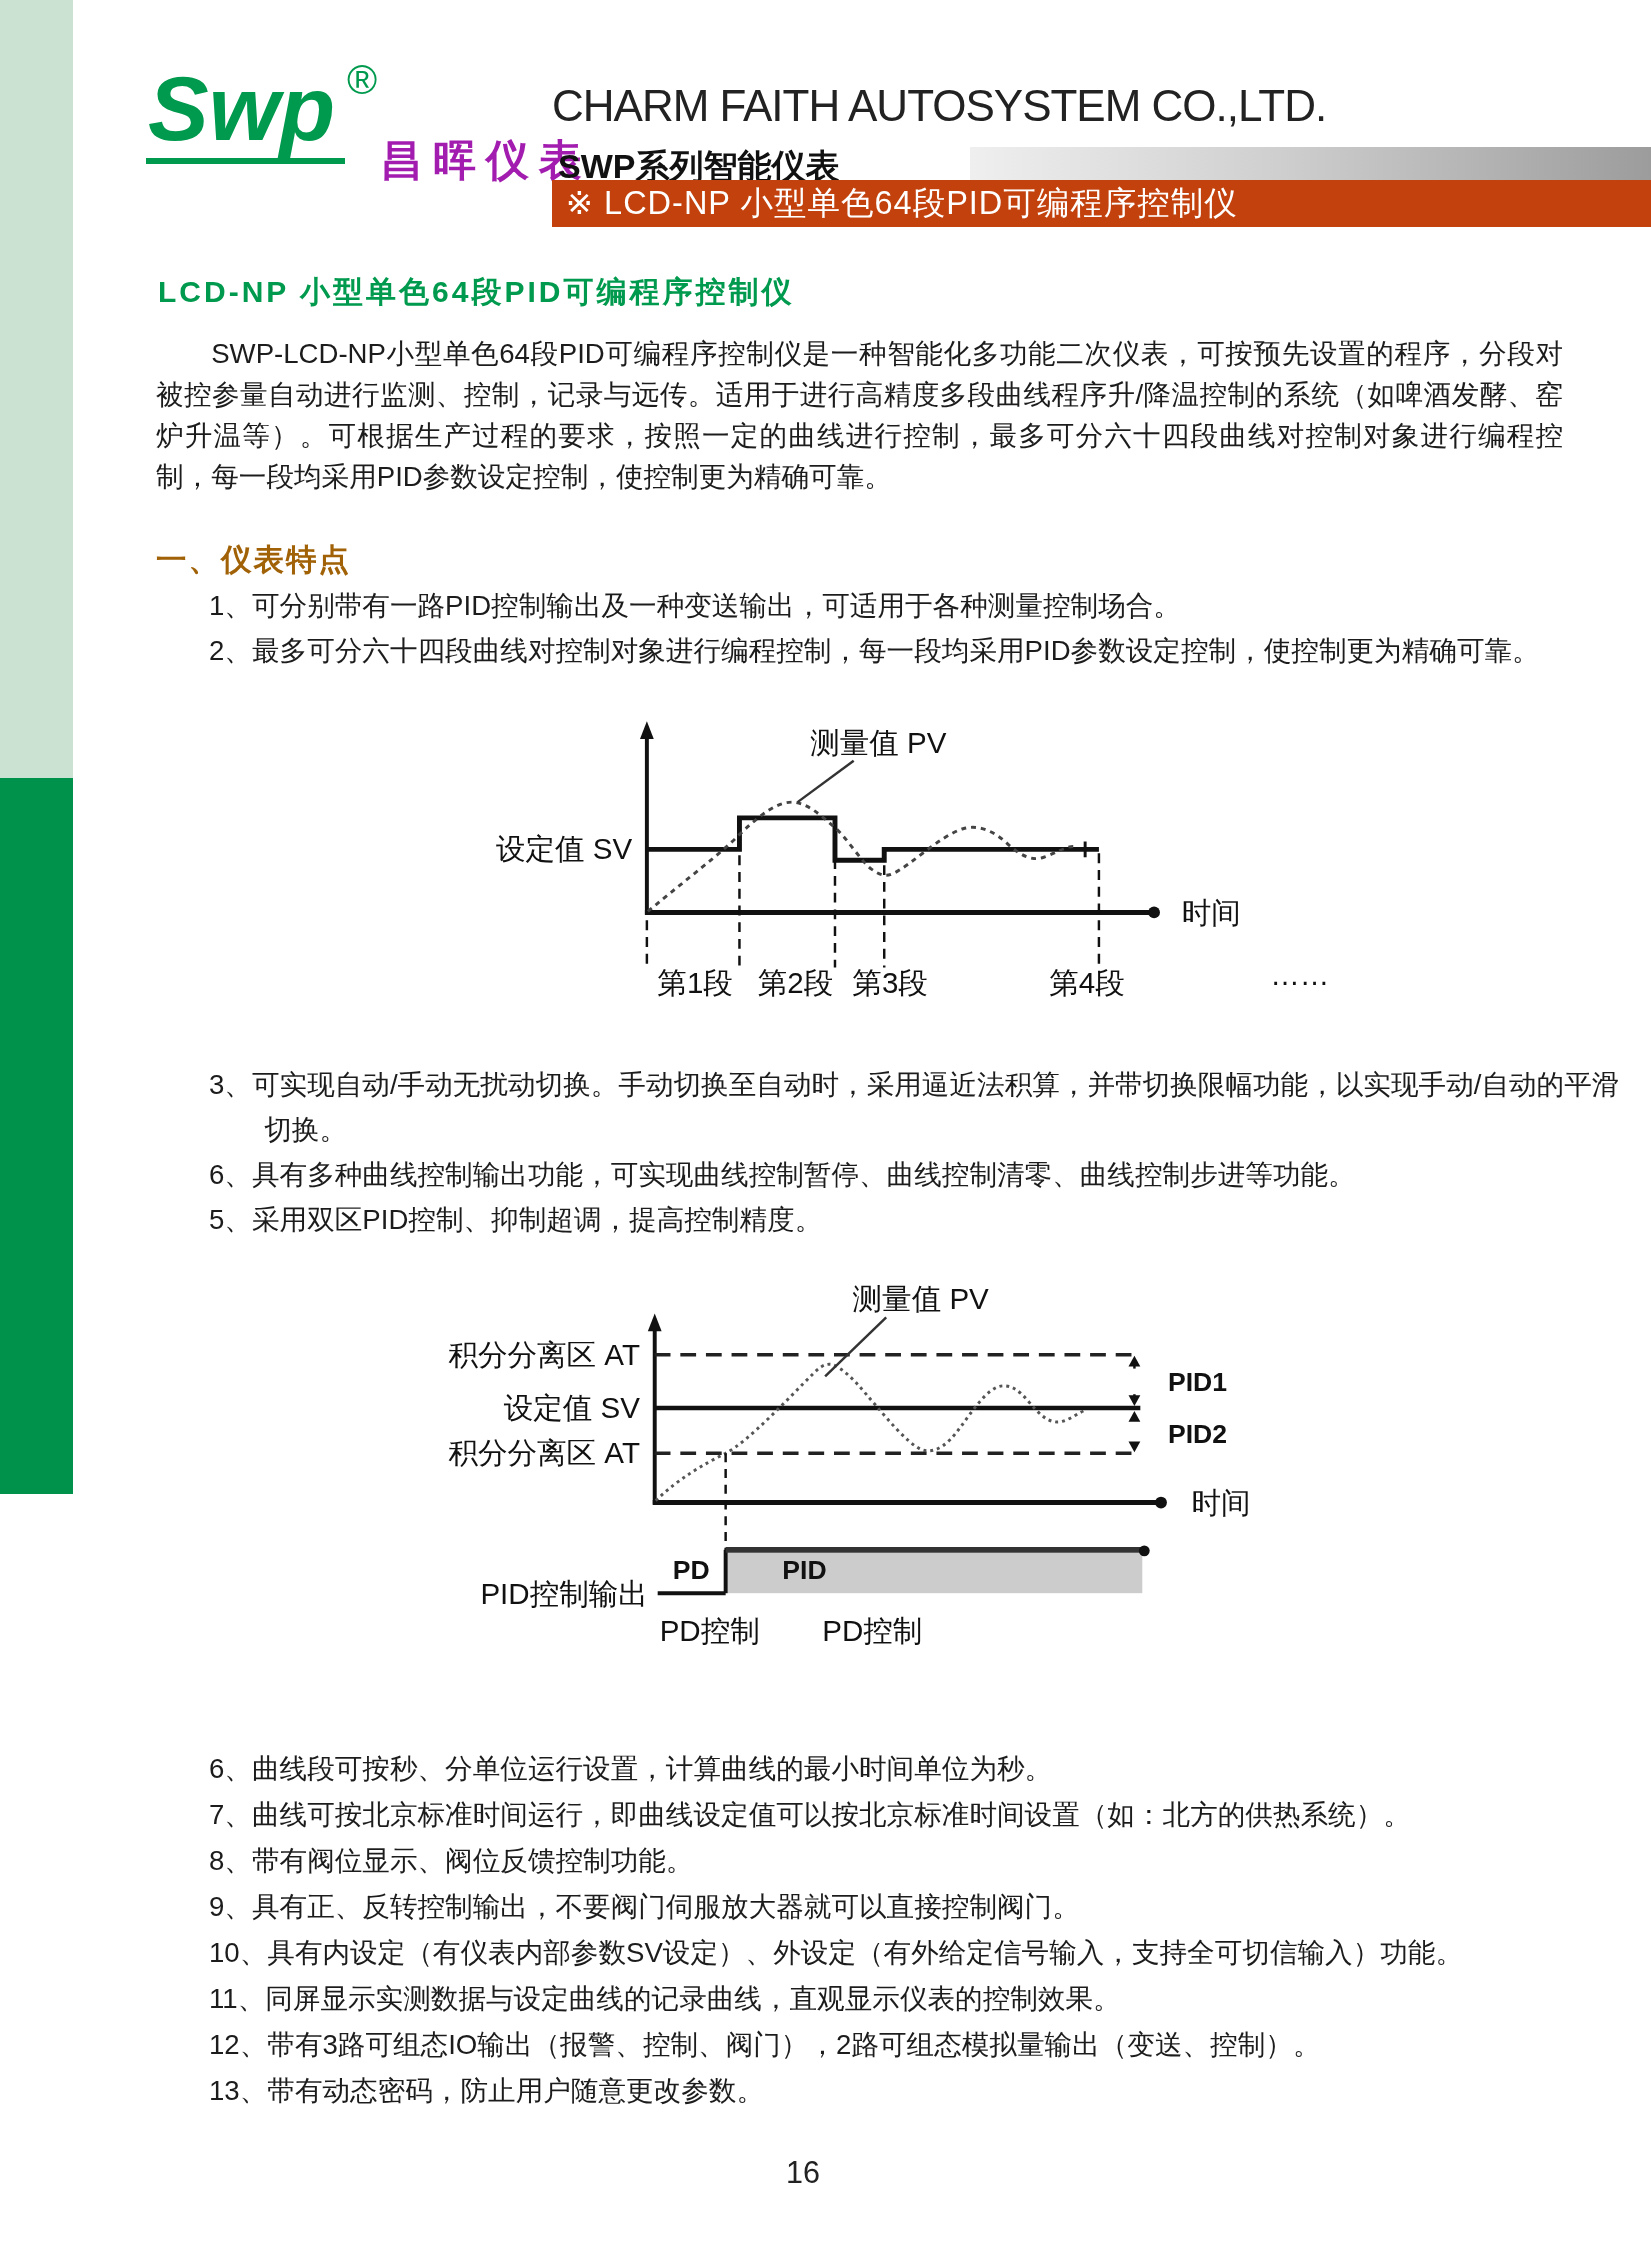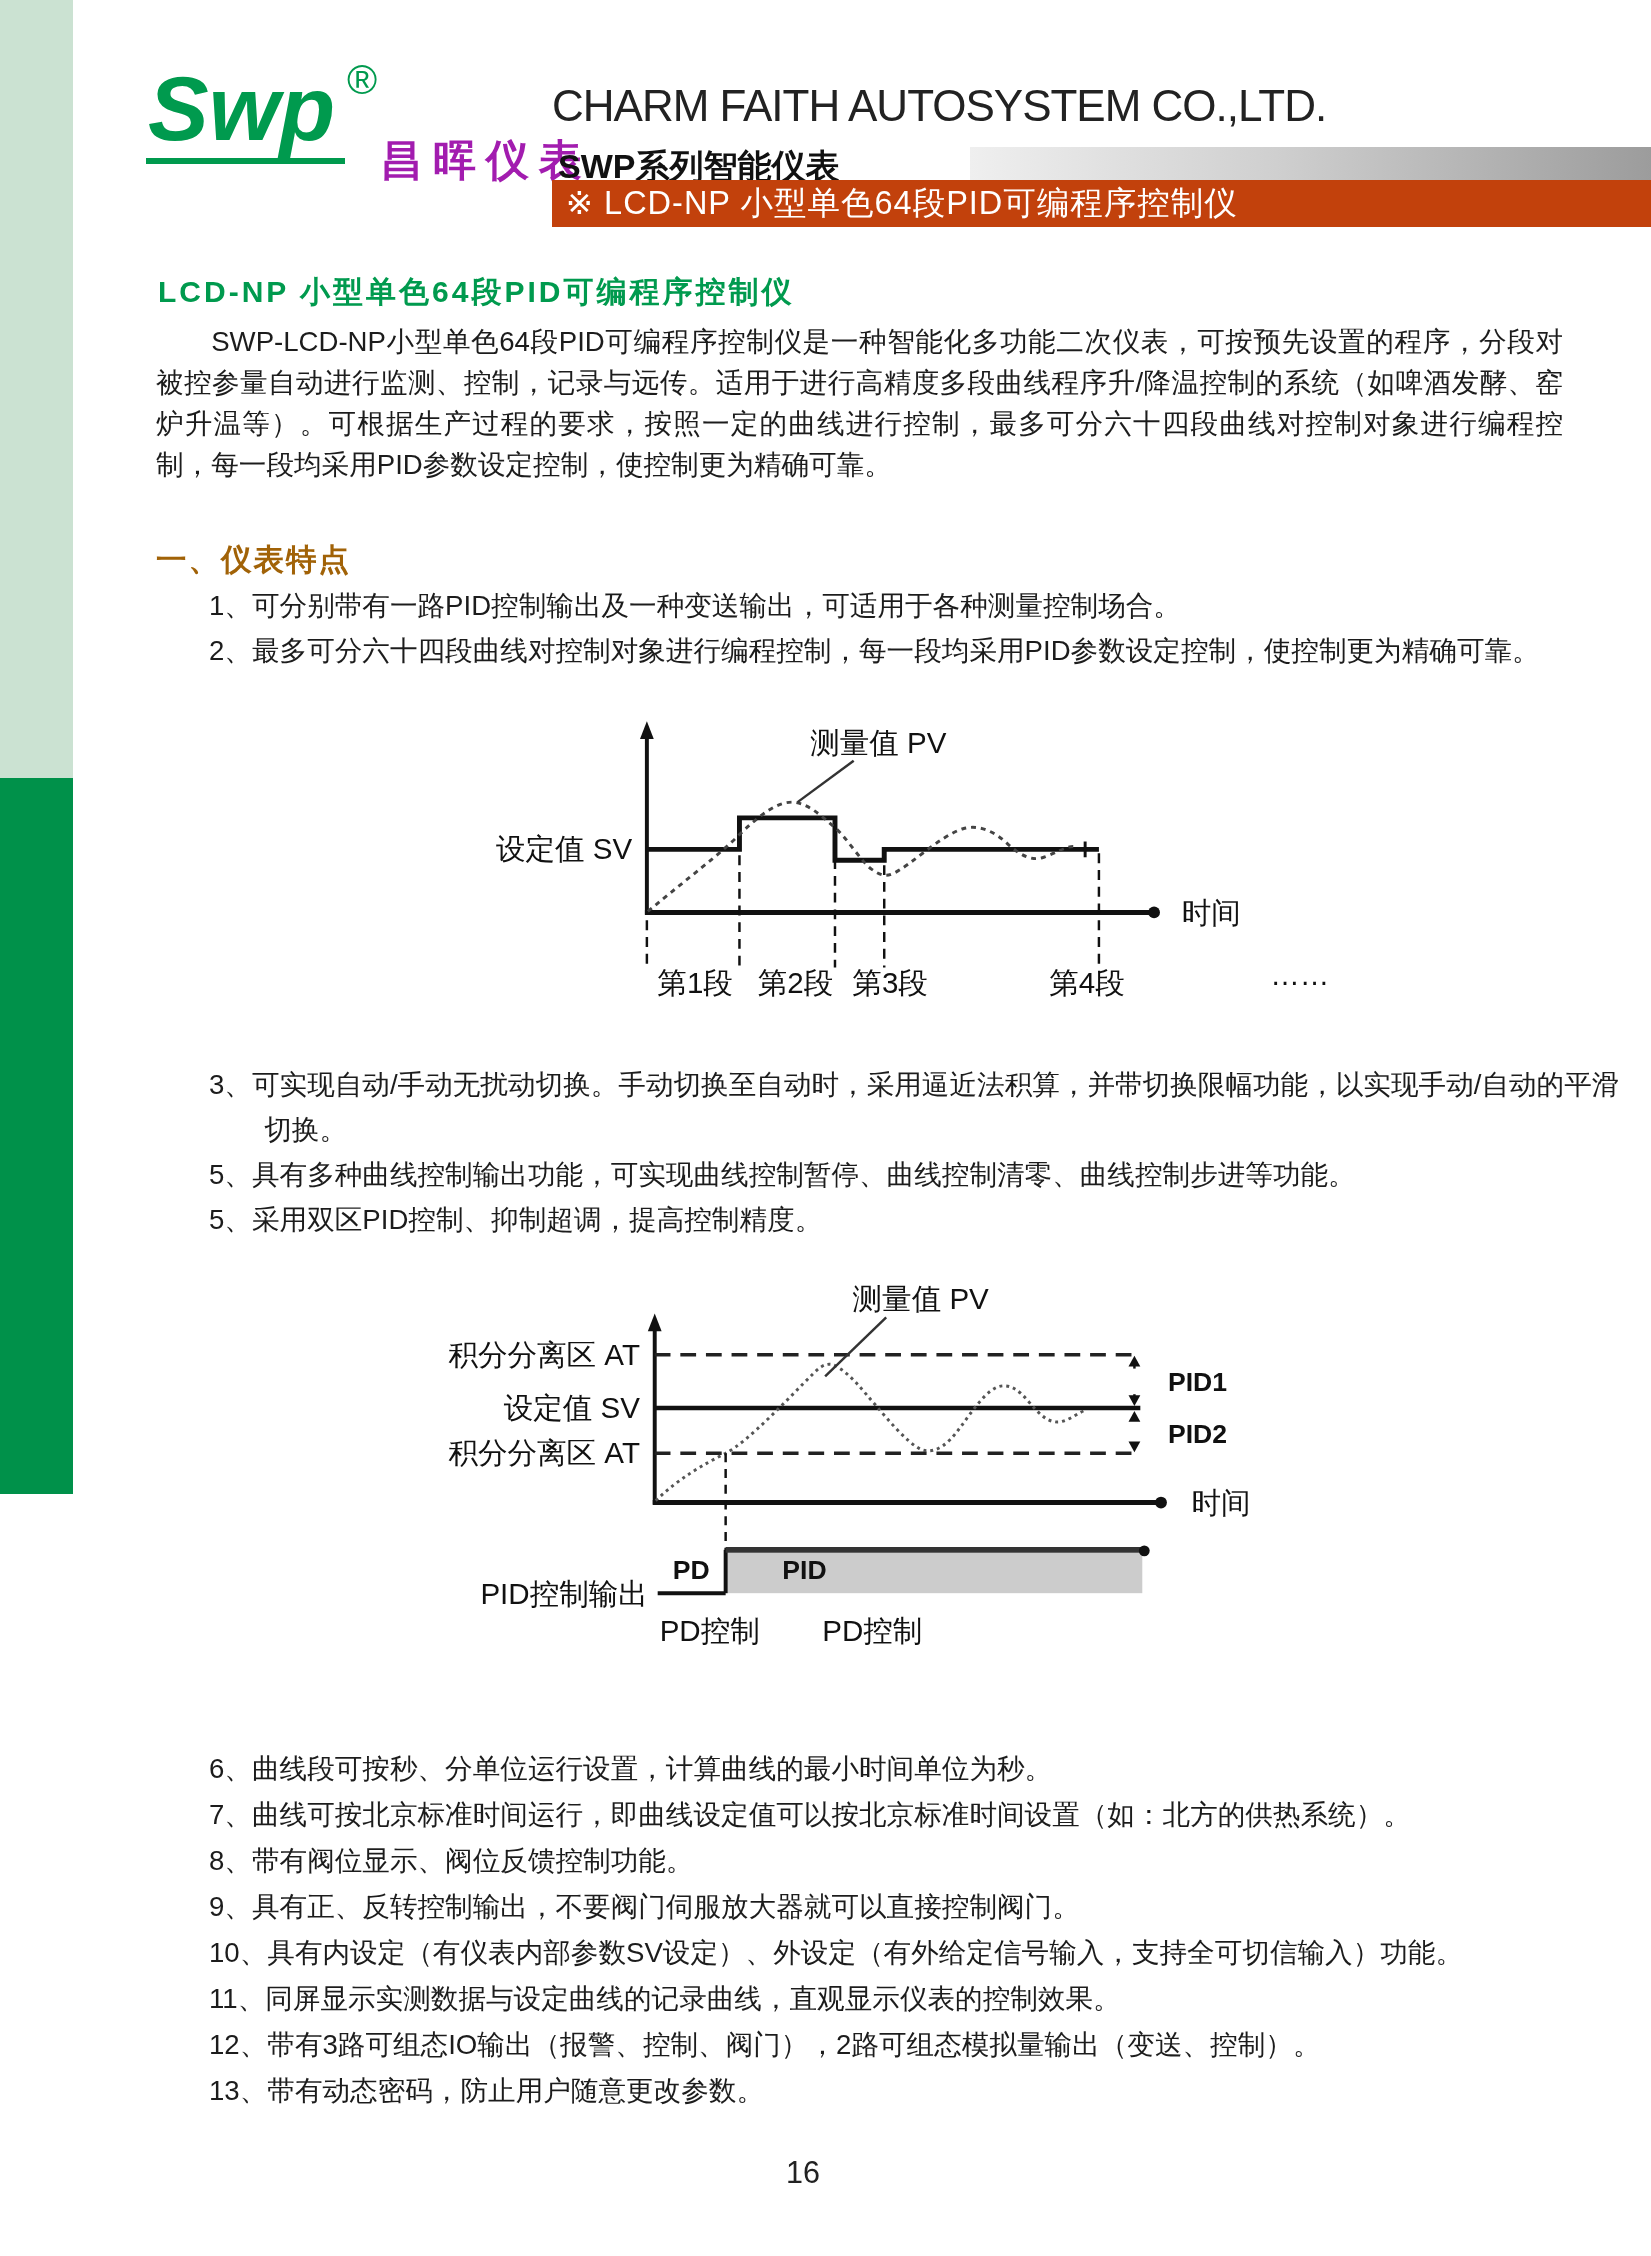--- a/index.html
+++ b/index.html
@@ -25,21 +25,21 @@
   .gradient-bar{left:970px;top:147px;width:682px;height:34px;
     background:linear-gradient(90deg,#efefef 0%,#cfcfcf 45%,#9c9c9c 100%);}
   .banner{
     left:552px;top:180px;width:1100px;height:47px;background:#c2410c;
     color:#ffffff;font-size:32.5px;line-height:47px;padding-left:13.8px;
     letter-spacing:1px;box-sizing:border-box;white-space:nowrap;
   }
   
   .doc-title{left:158px;top:272px;font-size:30px;font-weight:bold;color:#009a4e;letter-spacing:3px;white-space:nowrap;text-align:right;}
   .intro{
-    left:156px;top:321px;width:1407px;font-size:27.6px;line-height:41px;
+    left:156px;top:333px;width:1407px;font-size:27.6px;line-height:41px;
     text-align:justify;text-indent:2em;color:#1c1c1c;
   }
   .section-heading{left:156px;top:540px;font-size:30.5px;font-weight:bold;color:#a16207;letter-spacing:2px;}
   .feature-list{font-size:27.6px;line-height:45px;color:#1c1c1c;}
   .flist-a{left:209px;top:583px;}
   .flist-b{left:209px;top:1062px;}
   .flist-c{left:209px;top:1746px;line-height:46px;}
   .feature-line{white-space:nowrap;}
   .feature-wrap{padding-left:2em;}
   
@@ -102,21 +102,21 @@
   <text x="326" y="318" text-anchor="middle" class="svg-label">第1段</text>
   <text x="428" y="318" text-anchor="middle" class="svg-label">第2段</text>
   <text x="524" y="318" text-anchor="middle" class="svg-label">第3段</text>
   <text x="724" y="318" text-anchor="middle" class="svg-label">第4段</text>
   <text x="940" y="310" text-anchor="middle" class="svg-label">……</text>
 </svg>
 
 <div class="abs feature-list flist-b">
   <div class="feature-line">3、可实现自动/手动无扰动切换。手动切换至自动时，采用逼近法积算，并带切换限幅功能，以实现手动/自动的平滑</div>
   <div class="feature-line feature-wrap">切换。</div>
-  <div class="feature-line">5、具有多种曲线控制输出功能，可实现曲线控制暂停、曲线控制清零、曲线控制步进等功能。</div>
+  <div class="feature-line">6、具有多种曲线控制输出功能，可实现曲线控制暂停、曲线控制清零、曲线控制步进等功能。</div>
   <div class="feature-line">5、采用双区PID控制、抑制超调，提高控制精度。</div>
 </div>
 
 <svg class="abs diagram2" viewBox="0 0 1000 420">
 
   <line x1="285" y1="62" x2="285" y2="242" stroke="#111" stroke-width="4"></line>
   <polygon points="285,48 278,66 292,66" fill="#111"></polygon>
   <line x1="283" y1="240" x2="795" y2="240" stroke="#111" stroke-width="5"></line>
   <circle cx="799" cy="240" r="6" fill="#111"></circle>
 

